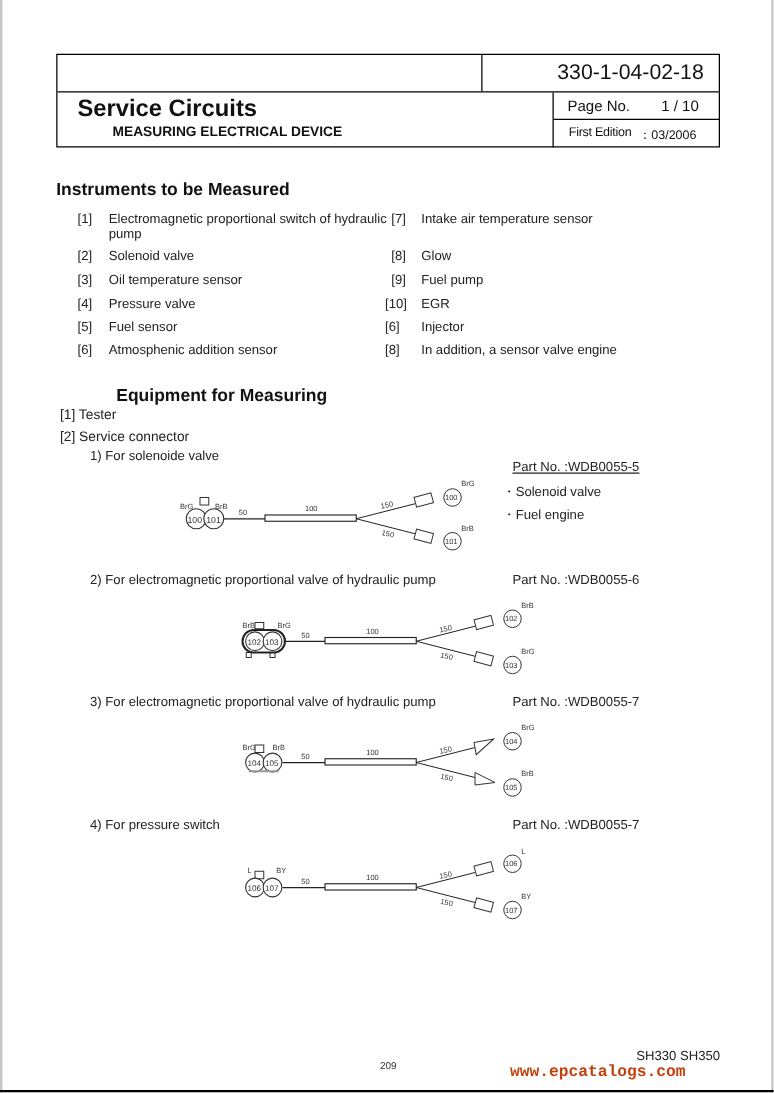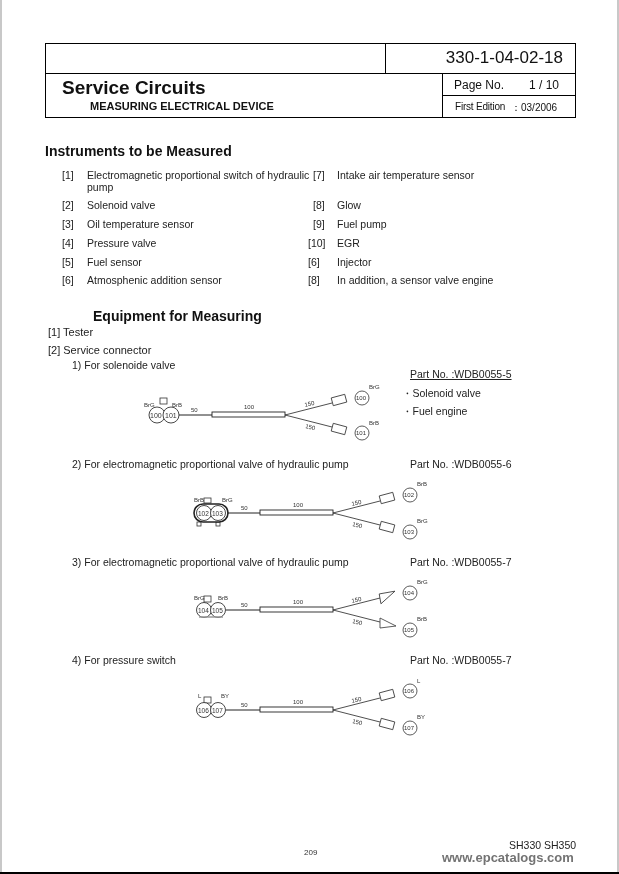--- a/index.html
+++ b/index.html
@@ -32,21 +32,21 @@
   .eq { position: absolute; font-size: 11px; color: #222; }
   .sub { position: absolute; font-size: 10.5px; color: #222; }
   .part { position: absolute; font-size: 10.5px; color: #222; }
   .bullet { position: absolute; font-size: 10.5px; color: #222; }
 
   .diagram { position: absolute; }
   .diagram svg text { font-family: "Liberation Sans", sans-serif; fill: #333; }
 
   .pagenum { position: absolute; left: 304px; top: 848px; font-size: 8px; color: #333; }
   .model { position: absolute; left: 509px; top: 839px; font-size: 10.5px; color: #222; }
-  .site { position: absolute; left: 408px; top: 850px; font-family: Liberation Sans, sans-serif; font-size: 13px; font-weight: bold; color: #737373; margin-left: 34px; }
+  .site { position: absolute; left: 408px; top: 850px; font-family: Liberation Mono, monospace; font-size: 13px; font-weight: bold; color: #c2410c; }
 </style>
 </head>
 <body>
 
 <div class="edge-left"></div>
 <div class="edge-right"></div>
 <div class="edge-bottom"></div>
 
 <div class="hdr">
   <div class="row1">

